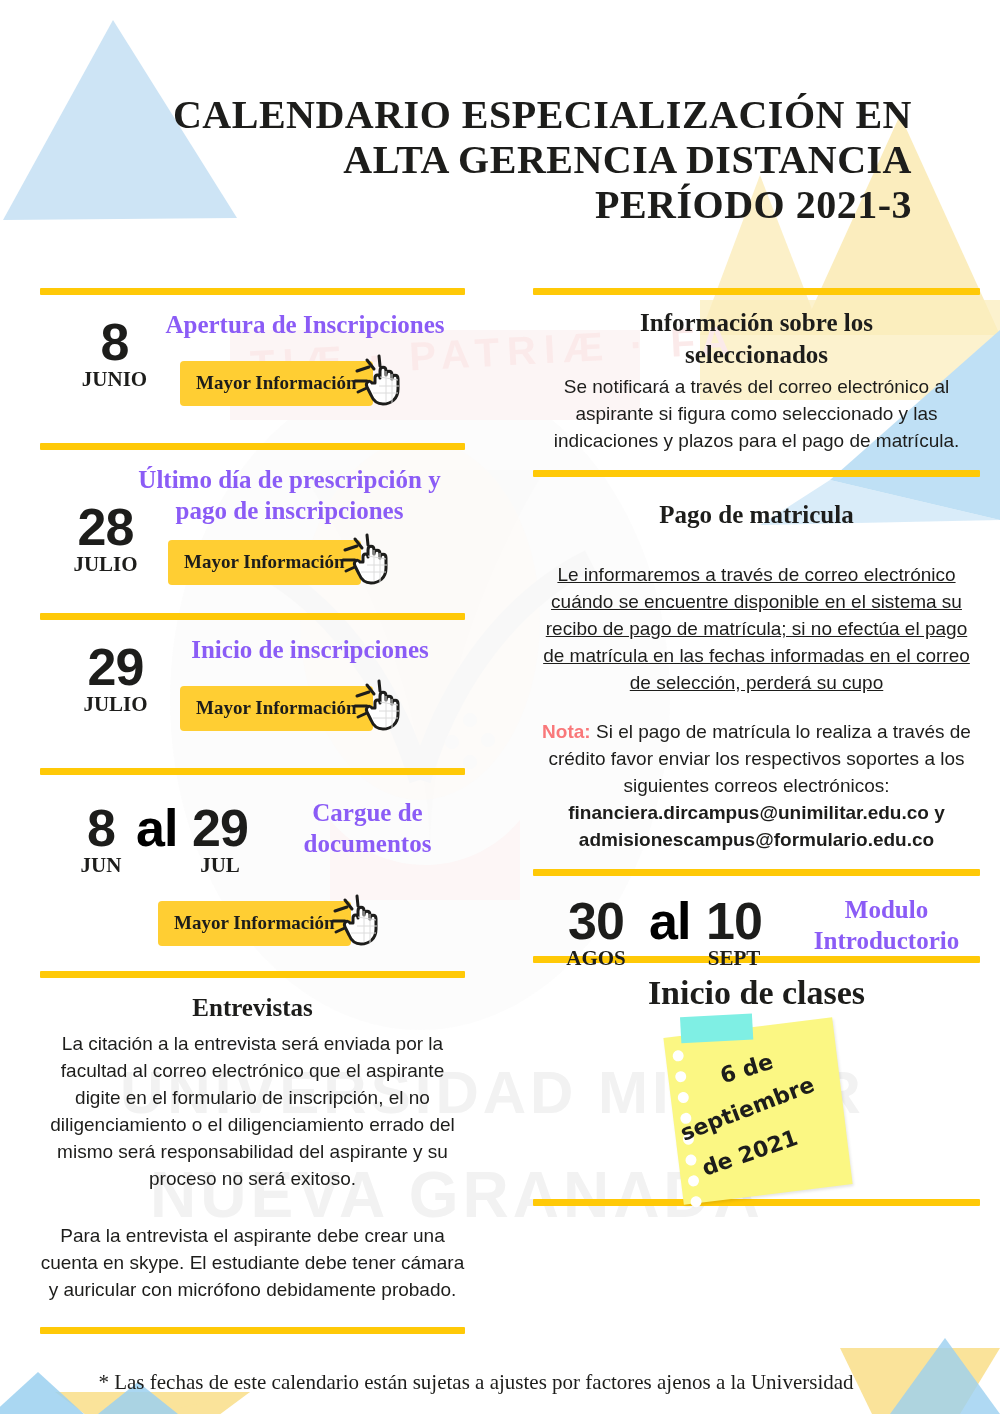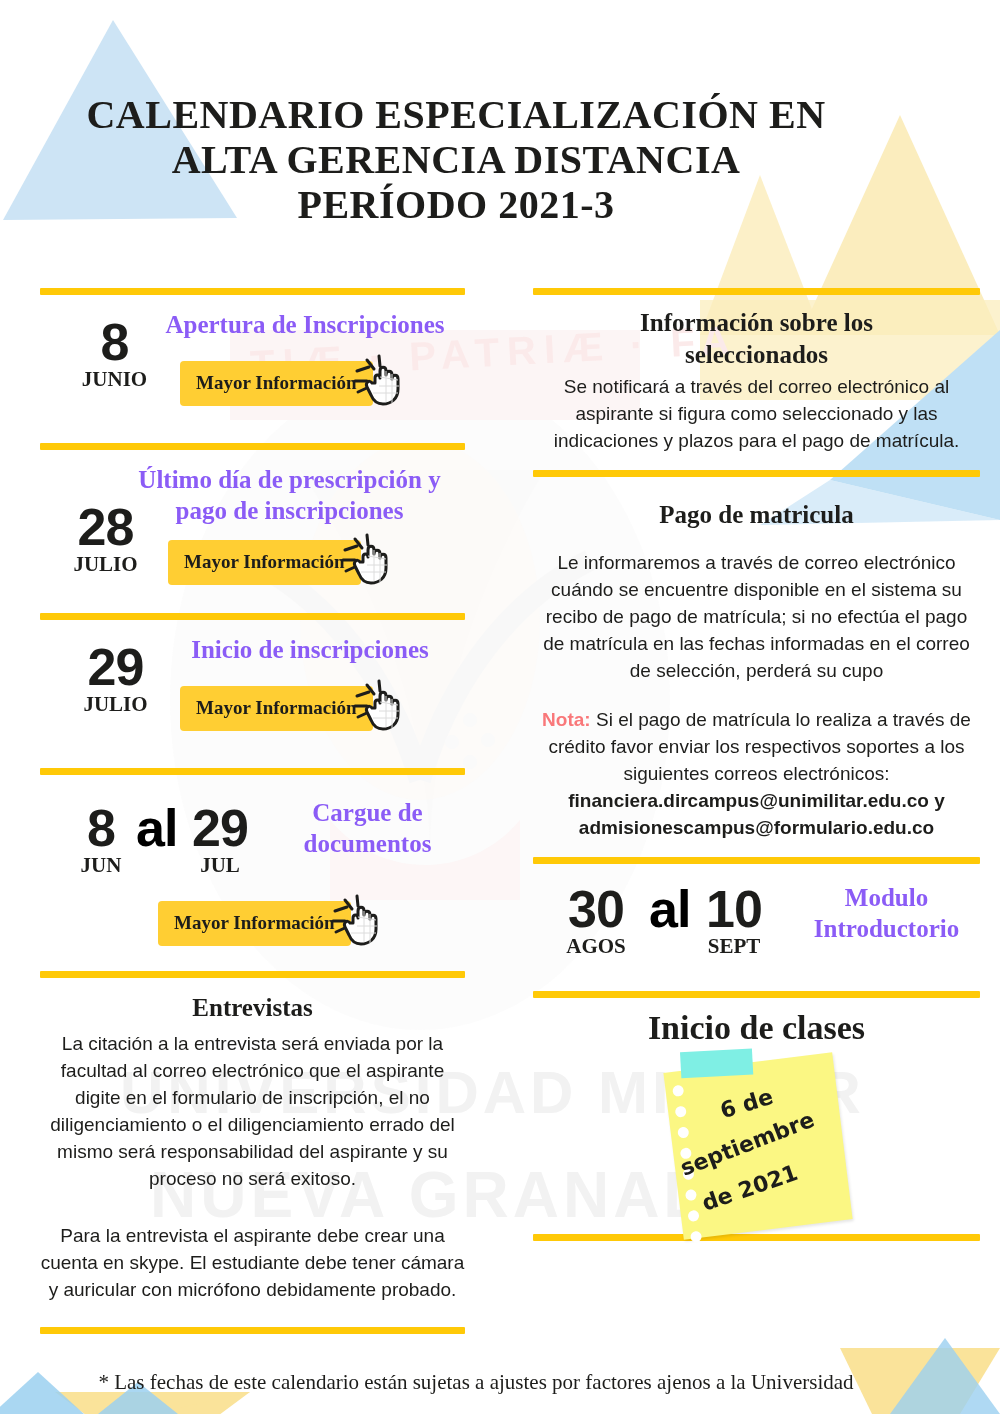--- a/index.html
+++ b/index.html
@@ -24,21 +24,21 @@
     font-weight: 700;
     color: #f2f2f2;
     letter-spacing: 4px;
     white-space: nowrap;
     user-select: none;
   }
 
   
   .headline {
     position: absolute; left: 0; top: 92px; width: 912px;
-    text-align: center; z-index: 5;
+    text-align: right; z-index: 5;
   }
   .headline .ln {
     font-family: "Liberation Serif", serif;
     font-weight: 700;
     font-size: 40px;
     line-height: 45px;
     letter-spacing: 0.5px;
     color: #1d1d1b;
     display: block;
   }
@@ -362,31 +362,31 @@
     <div class="rule rshort"></div>
     <div style="padding-top:12px;">
       <div class="sec-title">Información sobre los</div>
       <div class="sec-title">seleccionados</div>
       <div class="sec-body" style="margin-top:2px; padding:0 12px;">Se notificará a través del correo electrónico al aspirante si figura como seleccionado y las indicaciones y plazos para el  pago de matrícula.</div>
     </div>
 
     <div class="rule rshort" style="margin-top:16px;"></div>
     <div style="padding-top:22px;">
       <div class="sec-title">Pago de matricula</div>
-      <div class="sec-body" style="margin-top:18px; padding:0 6px;">Le informaremos a través de correo electrónico cuándo se encuentre disponible en el sistema su recibo de pago de matrícula; si no efectúa el pago de matrícula en las fechas informadas en el correo de selección, perderá su cupo</div>
+      <div class="sec-body" style="margin-top:30px; padding:0 6px;text-decoration:underline;">Le informaremos a través de correo electrónico cuándo se encuentre disponible en el sistema su recibo de pago de matrícula; si no efectúa el pago de matrícula en las fechas informadas en el correo de selección, perderá su cupo</div>
       <div class="sec-body" style="margin-top:22px; padding:0 4px;">
         <span class="nota-label">Nota:</span>
         <span>Si el pago de matrícula lo realiza a través de crédito favor enviar los respectivos soportes a los siguientes correos electrónicos:</span>
       </div>
       <div class="sec-body mail">financiera.dircampus@unimilitar.edu.co y</div>
       <div class="sec-body mail">admisionescampus@formulario.edu.co</div>
     </div>
 
     <div class="rule rshort" style="margin-top:16px;"></div>
-    <div class="row" style="height:127px;">
+    <div class="row" style="height:80px;">
       <div class="datebox" style="left:10px; top:20px; width:106px;">
         <span class="daynum">30</span>
         <span class="monthlbl">AGOS</span>
       </div>
       <span class="daynum" style="position:absolute; left:116px; top:20px;">al</span>
       <div class="datebox" style="left:150px; top:20px; width:102px;">
         <span class="daynum">10</span>
         <span class="monthlbl">SEPT</span>
       </div>
       <div style="position:absolute; left:256px; top:18px; width:195px;">

